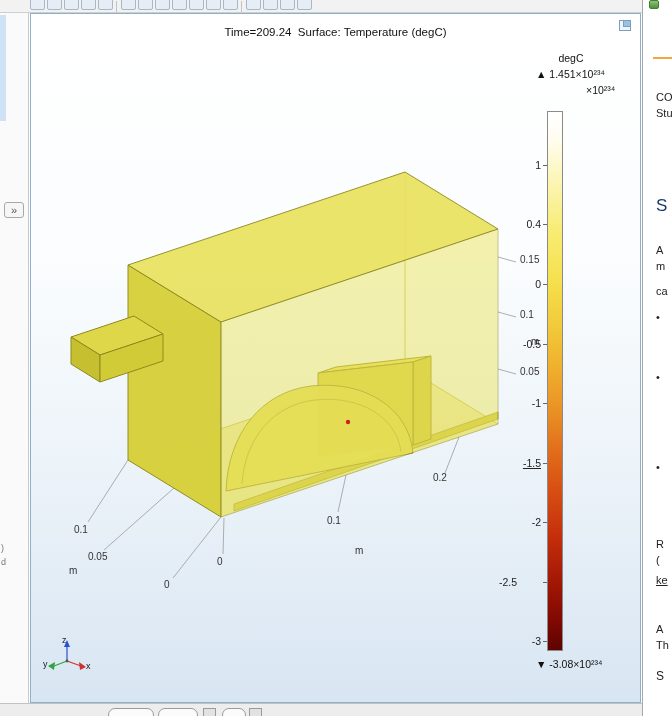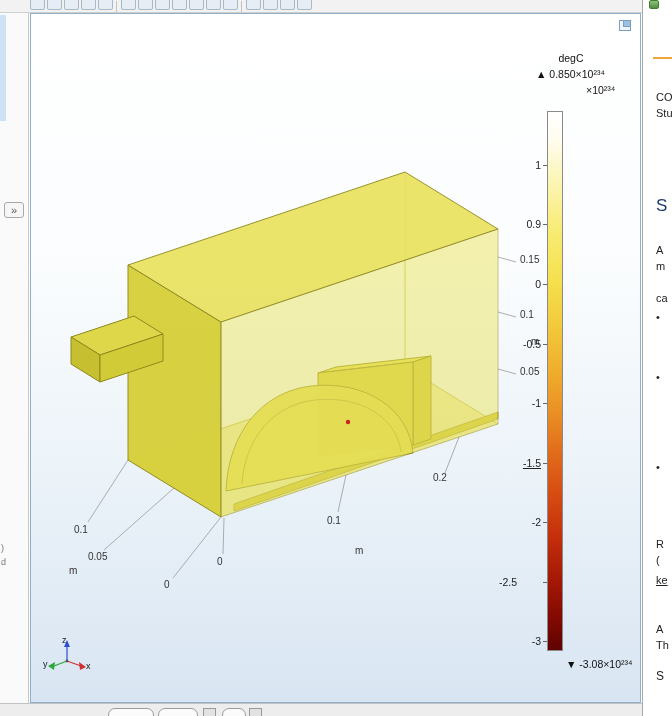--- a/index.html
+++ b/index.html
@@ -35,21 +35,21 @@
   svg.scene{position:absolute;left:0;top:0}
   svg text{font-family:"Liberation Sans",sans-serif}
 
   
   .cb-bar{position:absolute;left:516px;top:97px;width:16px;height:540px;
           border:1px solid #8a8a8a;box-sizing:border-box}
   .cb-label{position:absolute;font-size:10.5px;color:#111;white-space:nowrap}
   .cb-unit{left:505px;top:38px;width:70px;text-align:center}
   .cb-max{left:505px;top:54px}
   .cb-mult{left:555px;top:70px}
-  .cb-min{left:535px;top:644px}
+  .cb-min{left:505px;top:644px}
   .cb-tick-label{position:absolute;width:38px;text-align:right;transform:translateY(-50%);
                  font-size:10.5px;color:#222}
   .cb-tick-mark{position:absolute;width:4px;height:1px;background:#666}
 
   
   .rp{position:absolute;left:642px;top:0;width:30px;height:716px;background:#ffffff;
       border-left:1px solid #a8a8a8;box-sizing:border-box;overflow:hidden}
   .rp-line{position:absolute;left:13px;font-size:11px;color:#222;white-space:nowrap}
   .rp-heading{font-size:17px;color:#1b3a6b}
   .rp-sub{font-size:12px}
@@ -90,20 +90,21 @@
 </div>
 
 <div class="left-strip">
   <div class="ls-sel"></div>
   <div class="expand-btn">»</div>
   <div class="ls-frag" style="top:530px">)</div>
   <div class="ls-frag" style="top:544px">d</div>
 </div>
 
 <div class="gfx">
+  <div class="gfx-title">Time=209.24  Surface: Temperature (degC)</div>
   <div class="detach"></div>
 
   <svg class="scene" width="611" height="690" viewBox="0 0 611 690">
 
     <g stroke="#9a9a9a" stroke-width="0.8">
       <line x1="193" y1="504" x2="192" y2="540"></line>
       <line x1="315" y1="461" x2="307" y2="498"></line>
       <line x1="428" y1="423" x2="414" y2="459"></line>
       <line x1="97" y1="446" x2="57" y2="508"></line>
       <line x1="143" y1="474" x2="73" y2="536"></line>
@@ -162,27 +163,27 @@
       <line x1="36" y1="647" x2="23" y2="652" stroke="#2fa53a" stroke-width="1.2"></line>
       <polygon points="24,648 23,656 17,652" fill="#2fa53a"></polygon>
       <circle cx="36" cy="647" r="1.4" fill="#555"></circle>
       <text x="31" y="629">z</text>
       <text x="55" y="655">x</text>
       <text x="12" y="653">y</text>
     </g>
   </svg>
 
   <div class="cb-label cb-unit">degC</div>
-  <div class="cb-label cb-max">▲ 0.850×10²³⁴</div>
+  <div class="cb-label cb-max">▲ 1.451×10²³⁴</div>
   <div class="cb-label cb-mult">×10²³⁴</div>
   <div class="cb-bar" style="background: linear-gradient(rgb(255, 255, 255) 0%, rgb(255, 253, 240) 5%, rgb(252, 246, 187) 12%, rgb(248, 236, 116) 22%, rgb(245, 223, 75) 32%, rgb(242, 201, 58) 40%, rgb(239, 174, 45) 48%, rgb(233, 143, 36) 56%, rgb(226, 109, 27) 63%, rgb(214, 76, 18) 71%, rgb(196, 47, 11) 79%, rgb(164, 24, 5) 87%, rgb(131, 10, 2) 94%, rgb(95, 3, 1) 100%);"></div>
   <div>
       <div class="cb-tick-label" style="top: 150.75px; left: 472px;">1</div>
       <div class="cb-tick-mark" style="top: 150.75px; left: 512px;"></div>
-      <div class="cb-tick-label" style="top: 210.339px; left: 472px;">0.9</div>
+      <div class="cb-tick-label" style="top: 210.339px; left: 472px;">0.4</div>
       <div class="cb-tick-mark" style="top: 210.339px; left: 512px;"></div>
       <div class="cb-tick-label" style="top: 269.929px; left: 472px;">0</div>
       <div class="cb-tick-mark" style="top: 269.929px; left: 512px;"></div>
       <div class="cb-tick-label" style="top: 329.518px; left: 472px;">-0.5</div>
       <div class="cb-tick-mark" style="top: 329.518px; left: 512px;"></div>
       <div class="cb-tick-label" style="top: 389.108px; left: 472px;">-1</div>
       <div class="cb-tick-mark" style="top: 389.108px; left: 512px;"></div>
       <div class="cb-tick-label" style="top: 448.697px; left: 472px; text-decoration: underline;">-1.5</div>
       <div class="cb-tick-mark" style="top: 448.697px; left: 512px;"></div>
       <div class="cb-tick-label" style="top: 508.287px; left: 472px;">-2</div>
@@ -196,21 +197,21 @@
 </div>
 
 <div class="rp">
   <div class="rp-iconfrag"></div>
   <div class="rp-divider"></div>
 <div class="rp-line" style="top: 91px;">CO</div>
     <div class="rp-line" style="top: 107px;">Stu</div>
     <div class="rp-line rp-heading" style="top: 196px;">S</div>
     <div class="rp-line" style="top: 244px;">A</div>
     <div class="rp-line" style="top: 260px;">m</div>
-    <div class="rp-line" style="top: 292px;">ca</div>
+    <div class="rp-line" style="top: 285px;">ca</div>
     <div class="rp-line" style="top: 311px;">•</div>
     <div class="rp-line" style="top: 371px;">•</div>
     <div class="rp-line" style="top: 461px;">•</div>
     <div class="rp-line" style="top: 538px;">R</div>
     <div class="rp-line" style="top: 554px;">(</div>
     <div class="rp-line" style="top: 574px; text-decoration: underline;">ke</div>
     <div class="rp-line" style="top: 586px; margin-left: 20px;">ne</div>
     <div class="rp-line" style="top: 623px;">A</div>
     <div class="rp-line" style="top: 639px;">Th</div>
     <div class="rp-line rp-sub" style="top: 669px;">S</div>

